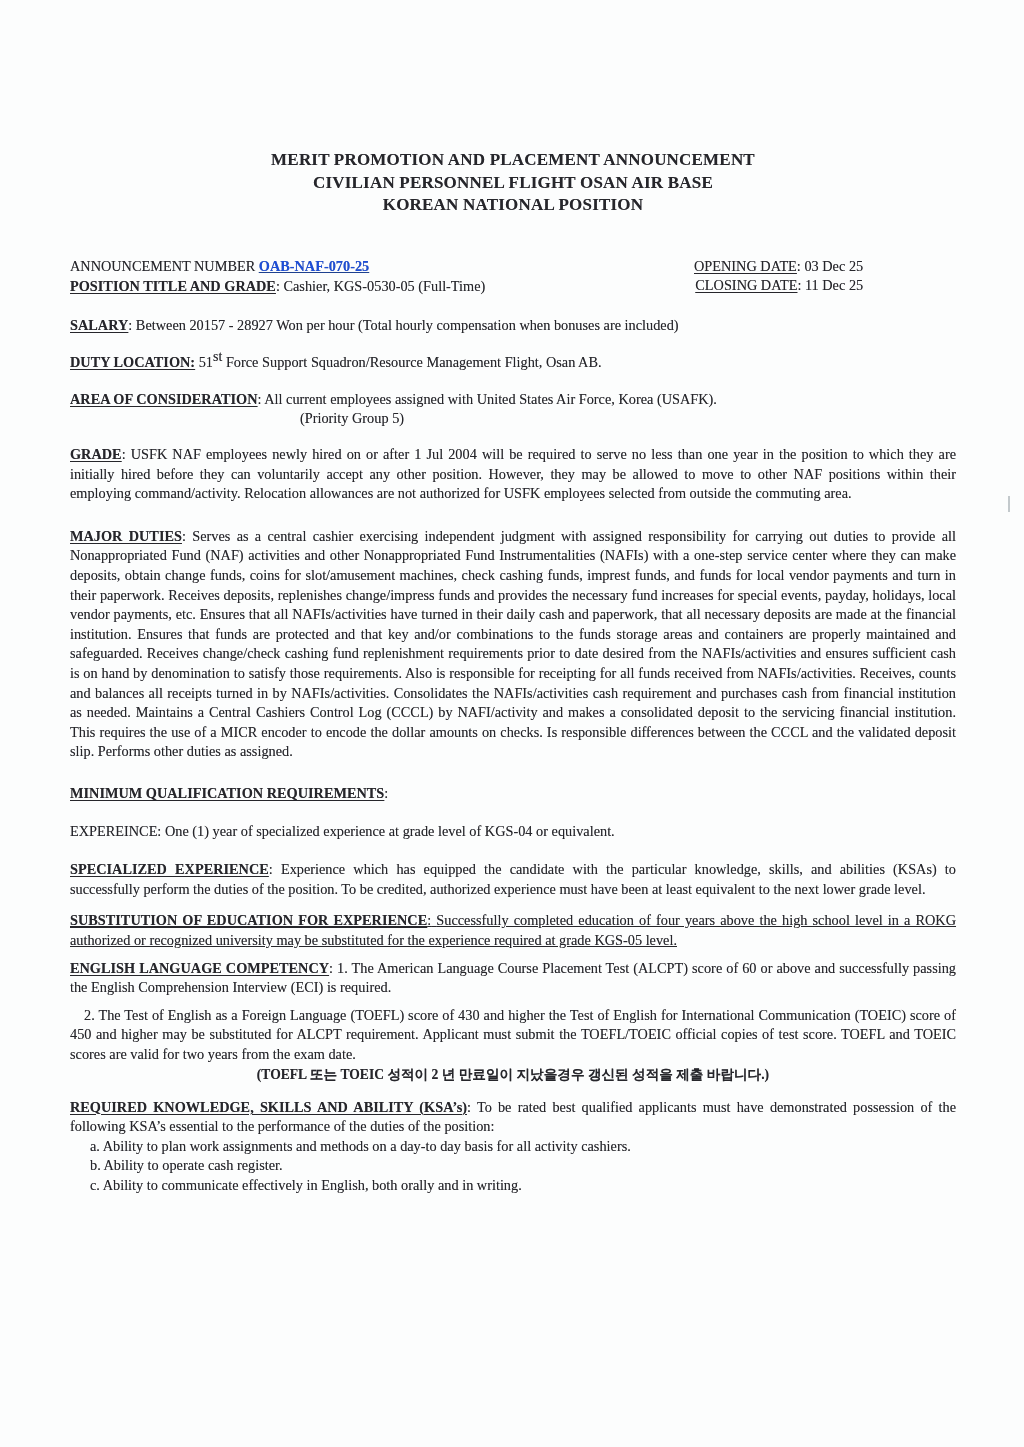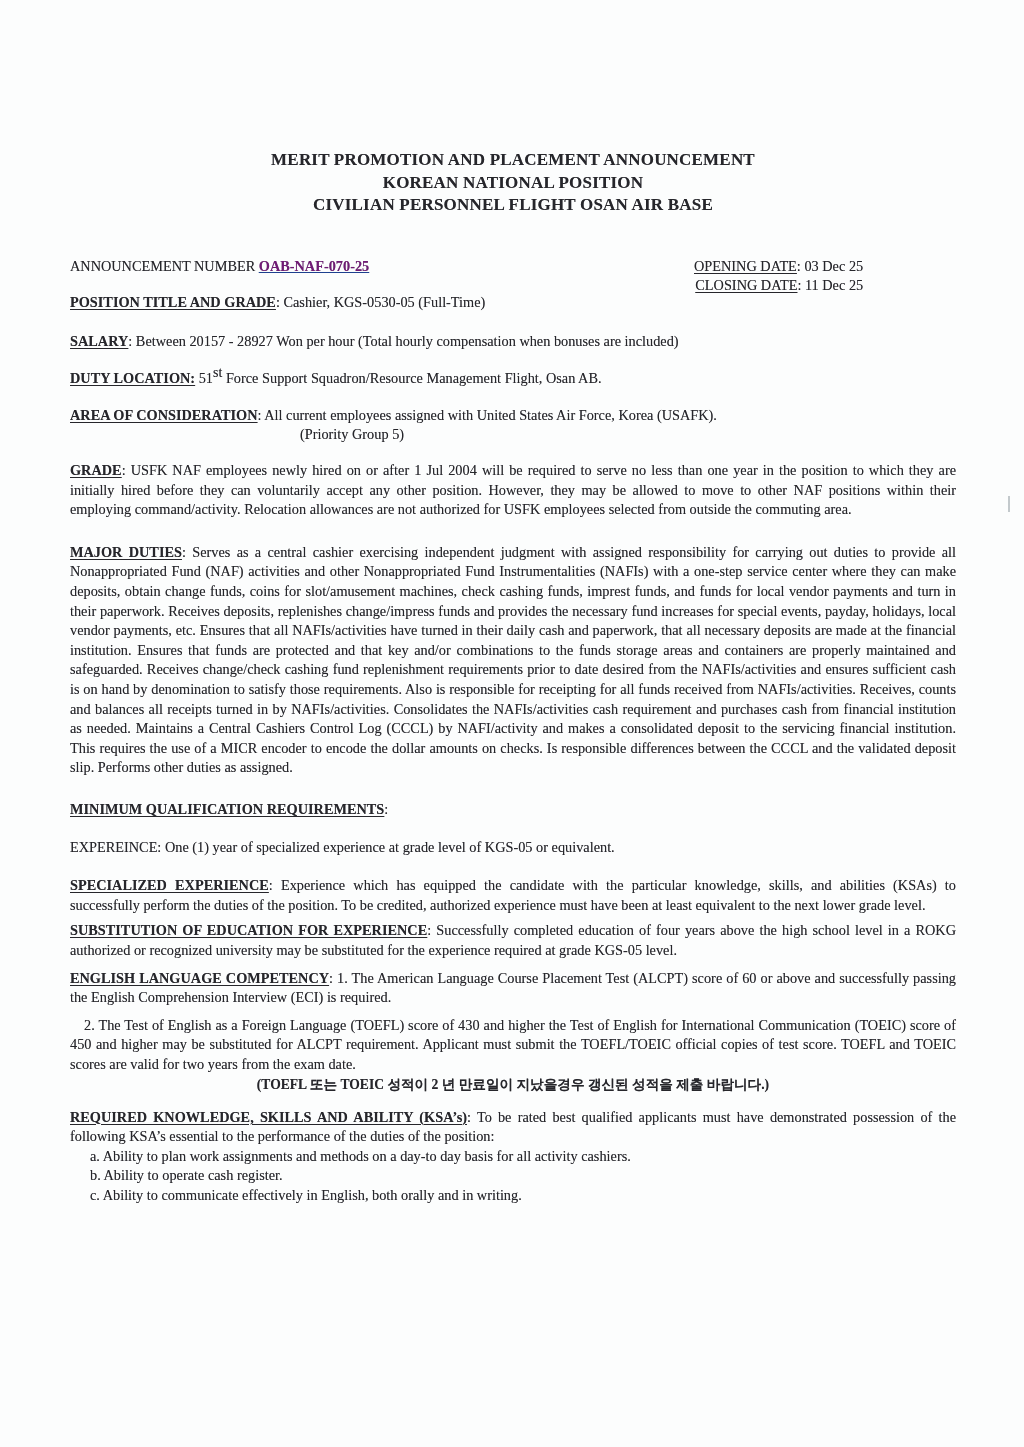--- a/index.html
+++ b/index.html
@@ -14,56 +14,56 @@
   .page{
     position:relative;
     width:1024px;height:1447px;
     padding:149px 68px 0 70px;
     box-sizing:border-box;
     text-shadow:0 0 .5px rgba(45,45,52,.45);
   }
   .title{ text-align:center; font-weight:bold; font-size:17px; line-height:22.5px; letter-spacing:.2px;}
   .hdr-fields{ position:relative; margin-top:40px; }
   .row{ font-size:14.3px; line-height:19.6px; }
-  .annc-link{ color:#701a75; font-weight:bold; text-decoration:underline; text-decoration-color:#1e418f; cursor:pointer; padding-right:8px;}
+  .annc-link{ color:#1d4ed8; font-weight:bold; text-decoration:underline; text-decoration-color:#1e418f; cursor:pointer; padding-right:8px;}
   .dates{ position:absolute; top:0; left:624px; white-space:nowrap;text-align:right; }
-  .pos-row{ margin-top:17px; }
+  .pos-row{ margin-top:1px; }
   .u{ text-decoration:underline; text-underline-offset:2px; text-decoration-thickness:1.3px;}
   .bu{ font-weight:bold; text-decoration:underline; text-underline-offset:2px; text-decoration-thickness:1.3px;}
   .para{ font-size:14.3px; line-height:19.6px; text-align:justify; }
   .salary{ margin-top:19px; }
   .duty{ margin-top:18px; }
   .area{ margin-top:17px; }
   .area-l2{ padding-left:230px; }
   .note{ margin-top:16px; }
   .major{ margin-top:23px; }
   .minqual{ margin-top:22px; }
   .exper{ margin-top:18px; }
   .specialized{ margin-top:19px; }
-  .subst{ margin-top:6px; }
+  .subst{ margin-top:12px;text-decoration:underline; }
   .english{ margin-top:8px; }
   .toefl{ margin-top:8px; text-indent:14px; }
   .korean{ text-indent:0; font-size:13.6px; line-height:20px; text-align:center; font-weight:600;}
   .ksa{ margin-top:13px; }
   .ksa-items{ padding-left:20px; text-align:left; }
   sup{ font-size:14px; line-height:0; }
   .scan-artifact{
     position:absolute; left:1008px; top:496px;
     width:1.5px; height:16px; background:#c3c9cc;
   }
 </style>
 </head>
 <body>
 
 <div class="page">
 
   <div class="title">
     <div>MERIT PROMOTION AND PLACEMENT ANNOUNCEMENT</div>
+    <div>CIVILIAN PERSONNEL FLIGHT OSAN AIR BASE</div>
     <div>KOREAN NATIONAL POSITION</div>
-    <div>CIVILIAN PERSONNEL FLIGHT OSAN AIR BASE</div>
   </div>
 
   <div class="hdr-fields">
     <div class="row">
       <span>ANNOUNCEMENT NUMBER</span>
       <span class="annc-link">OAB-NAF-070-25</span>
     </div>
 
     <div class="dates">
       <div class="row">
@@ -109,21 +109,21 @@
     <span class="bu">MAJOR DUTIES</span><span>:</span>
     <span>Serves as a central cashier exercising independent judgment with assigned responsibility for carrying out duties to provide all Nonappropriated Fund (NAF) activities and other Nonappropriated Fund Instrumentalities (NAFIs) with a one-step service center where they can make deposits, obtain change funds, coins for slot/amusement machines, check cashing funds, imprest funds, and funds for local vendor payments and turn in their paperwork.  Receives deposits, replenishes change/impress funds and provides the necessary fund increases for special events, payday, holidays, local vendor payments, etc.  Ensures that all NAFIs/activities have turned in their daily cash and paperwork, that all necessary deposits are made at the financial institution.  Ensures that funds are protected and that key and/or combinations to the funds storage areas and containers are properly maintained and safeguarded.  Receives change/check cashing fund replenishment requirements prior to date desired from the NAFIs/activities and ensures sufficient cash is on hand by denomination to satisfy those requirements.  Also is responsible for receipting for all funds received from NAFIs/activities.  Receives, counts and balances all receipts turned in by NAFIs/activities.  Consolidates the NAFIs/activities cash requirement and purchases cash from financial institution as needed.  Maintains a Central Cashiers Control Log (CCCL) by NAFI/activity and makes a consolidated deposit to the servicing financial institution.  This requires the use of a MICR encoder to encode the dollar amounts on checks.  Is responsible differences between the CCCL and the validated deposit slip.  Performs other duties as assigned.</span>
   </div>
 
   <div class="para minqual">
     <span class="bu">MINIMUM QUALIFICATION REQUIREMENTS</span><span>:</span>
   </div>
 
   <div class="para exper">
     <span>EXPEREINCE:</span>
-    <span>One (1) year of specialized experience at grade level of KGS-05 or equivalent.</span>
+    <span>One (1) year of specialized experience at grade level of KGS-04 or equivalent.</span>
   </div>
 
   <div class="para specialized">
     <span class="bu">SPECIALIZED EXPERIENCE</span><span>:</span>
     <span>Experience which has equipped the candidate with the particular knowledge, skills, and abilities (KSAs) to successfully perform the duties of the position.  To be credited, authorized experience must have been at least equivalent to the next lower grade level.</span>
   </div>
 
   <div class="para subst">
     <span class="bu">SUBSTITUTION OF EDUCATION FOR EXPERIENCE</span><span>:</span>
     <span>Successfully completed education of four years above the high school level in a ROKG authorized or recognized university may be substituted for the experience required at grade KGS-05 level.</span>

